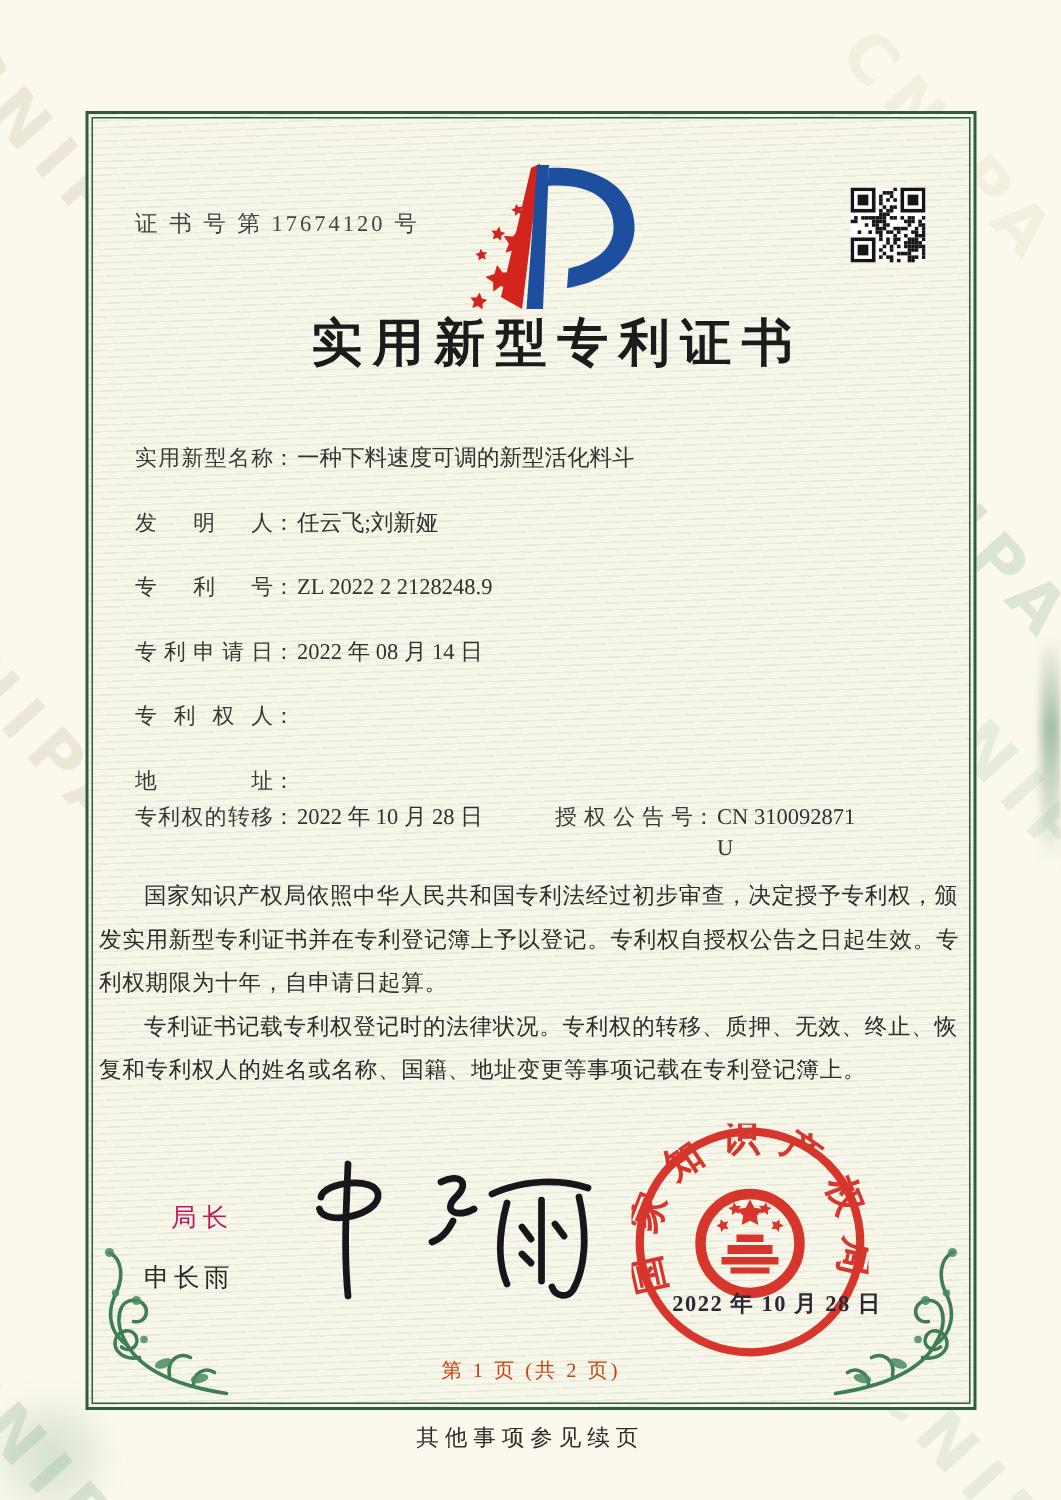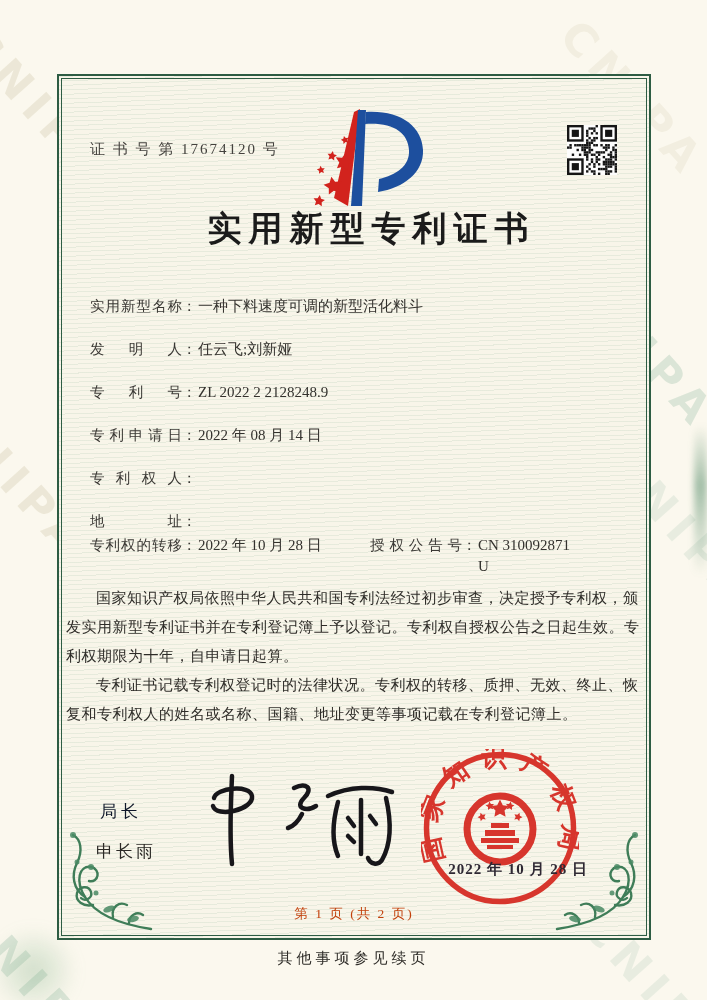--- a/index.html
+++ b/index.html
@@ -32,21 +32,21 @@
       color:#3a3834;text-align:justify;text-align-last:justify;}
   .f-colon{width:16px;flex:0 0 16px;font-size:14.5px;color:#3a3834;}
   .f-value{font-size:15px;color:#33312d;max-width:372px;}
   .f-row.addr{margin-bottom:3px;}
   .grant-row{display:flex;line-height:21px;}
   .grant-left{display:flex;width:280px;flex:0 0 280px;}
   .grant-right{display:flex;}
   .paragraphs{left:66px;top:584px;width:574px;font-size:15px;line-height:29px;
       color:#2e2c28;letter-spacing:.5px;}
   .paragraphs p{margin:0;text-indent:2em;}
-  .director-title{left:100px;top:800px;font-size:17px;letter-spacing:4px;color:#0f172a;}
+  .director-title{left:114px;top:800px;font-size:17px;letter-spacing:4px;color:#be185d;}
   .director-name{left:96px;top:840px;font-size:17px;letter-spacing:3px;color:#2b2926;}
   .page-num{left:57px;top:905px;width:594px;text-align:center;font-size:13.5px;
       letter-spacing:2px;color:#c2410c;}
   .cont-note{left:0;top:949px;width:707px;text-align:center;font-size:15px;
       letter-spacing:4px;color:#2e2c28;}
   .seal-date{left:438px;top:860px;width:160px;text-align:center;font-size:15px;
       color:#2e2833;letter-spacing:1px;font-weight:bold;z-index:7;}
   
   .edge-smudge{left:694px;top:425px;width:13px;height:150px;filter:blur(3px);
       background:linear-gradient(180deg,rgba(70,130,90,0),rgba(55,120,82,.45) 40%,rgba(70,130,90,0));}

